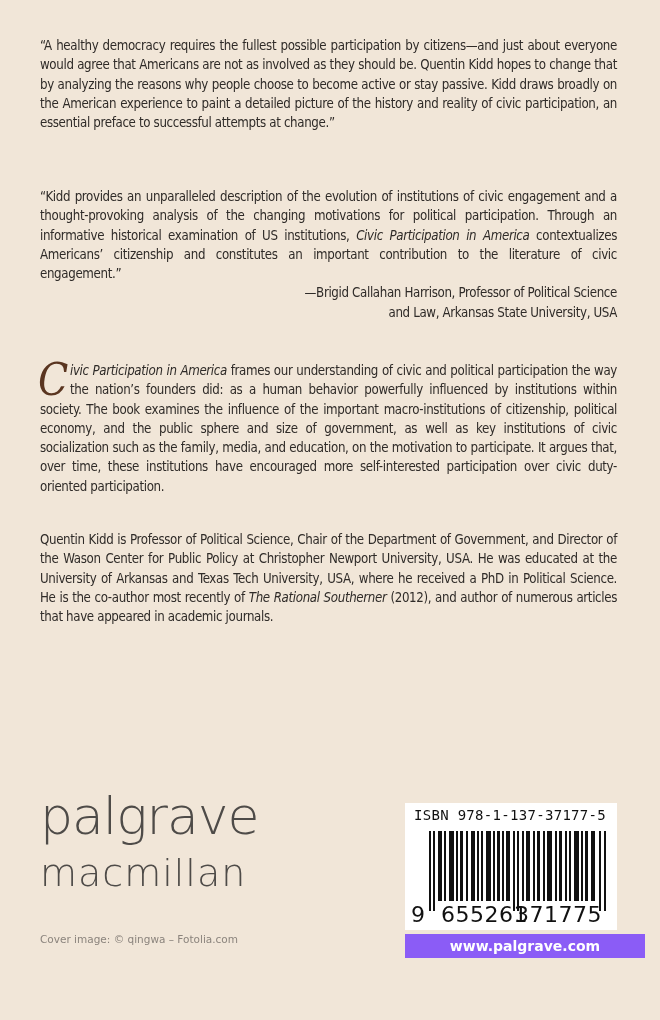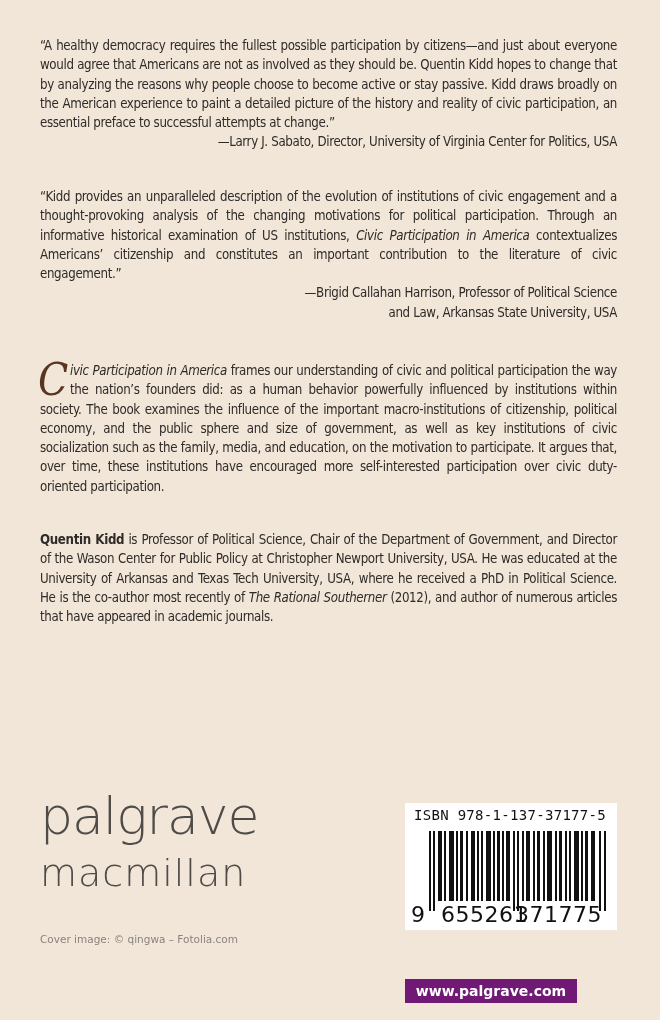--- a/index.html
+++ b/index.html
@@ -18,21 +18,21 @@
     font-family: "DejaVu Sans Condensed", "DejaVu Sans", sans-serif;
     font-stretch: condensed;
   }
   .attr-line { display: block; text-align: right; }
   em { font-style: italic; }
   .dropcap {
     float: left; font-size: 44px; line-height: 36px;
     color: #5a3520; font-style: italic;
     margin: 1px 2px -2px -2px; font-family: "DejaVu Serif", serif;
   }
-  .bold { font-weight: bold; margin-top: 44px; }
+  .bold { font-weight: normal; margin-top: 44px; }
   .logo {
     position: absolute; left: 40px; top: 790px;
     color: #4e4b48; font-family: "DejaVu Sans", sans-serif;
     font-weight: 300;
   }
   .logo .l1 { font-size: 52px; line-height: 52px; letter-spacing: -1px; display:block; }
   .logo .l2 { font-size: 38px; line-height: 44px; letter-spacing: 1px; display:block; margin-top:9px;}
   .credits {
     position: absolute; left: 40px; top: 930px;
     font-size: 10.5px; line-height: 18px; color: #8b847d;
@@ -49,34 +49,33 @@
   }
   .bars { position: absolute; left: 24px; top: 28px; width: 178px; height: 80px; }
   .bar-digits {
     position: absolute; left: 2px; top: 100px; width: 206px;
     font-family: "DejaVu Sans", sans-serif; font-size: 22px; color: #111; line-height: 24px;
   }
   .bar-digits .d1 { position:absolute; left:4px; }
   .bar-digits .d2 { position:absolute; left:34px; letter-spacing: 0.5px;}
   .bar-digits .d3 { position:absolute; left:108px; letter-spacing: 0.5px;}
   .website {
-    position: absolute; left: 405px; top: 934px; width: 172px; height: 24px;
-    background: #701a75; color: #ffffff;
+    position: absolute; left: 405px; top: 934px; width: 240px; height: 24px;
+    background: #8b5cf6; color: #ffffff;
     font-size: 14px; line-height: 24px; text-align: center;
-    font-family: "DejaVu Sans", sans-serif; font-weight: bold; margin-top: 45px;
+    font-family: "DejaVu Sans", sans-serif; font-weight: bold;
   }
 </style>
 </head>
 <body>
 
 <div class="page">
 
   <div class="block" style="top:36px;">
     <span>“A healthy democracy requires the fullest possible participation by citizens—and just about everyone would agree that Americans are not as involved as they should be. Quentin Kidd hopes to change that by analyzing the reasons why people choose to become active or stay passive. Kidd draws broadly on the American experience to paint a detailed picture of the history and reality of civic participation, an essential preface to successful attempts at change.”</span>
-    <span class="attr-line">—Larry J. Sabato, Director, University of Virginia Center for Politics, USA</span>
   </div>
 
   <div class="block" style="top:187px;">
     <span>“Kidd provides an unparalleled description of the evolution of institutions of civic engagement and a thought-provoking analysis of the changing motivations for political participation. Through an informative historical examination of US institutions, </span><em>Civic Participation in America</em><span> contextualizes Americans’ citizenship and constitutes an important contribution to the literature of civic engagement.”</span>
     <span class="attr-line">—Brigid Callahan Harrison, Professor of Political Science</span>
     <span class="attr-line">and Law, Arkansas State University, USA</span>
   </div>
 
   <div class="block" style="top:361px;">
     <span class="dropcap">C</span><em>ivic Participation in America</em><span> frames our understanding of civic and political participation the way the nation’s founders did: as a human behavior powerfully influenced by institutions within society. The book examines the influence of the important macro-institutions of citizenship, political economy, and the public sphere and size of government, as well as key institutions of civic socialization such as the family, media, and education, on the motivation to participate. It argues that, over time, these institutions have encouraged more self-interested participation over civic duty-oriented participation.</span>

